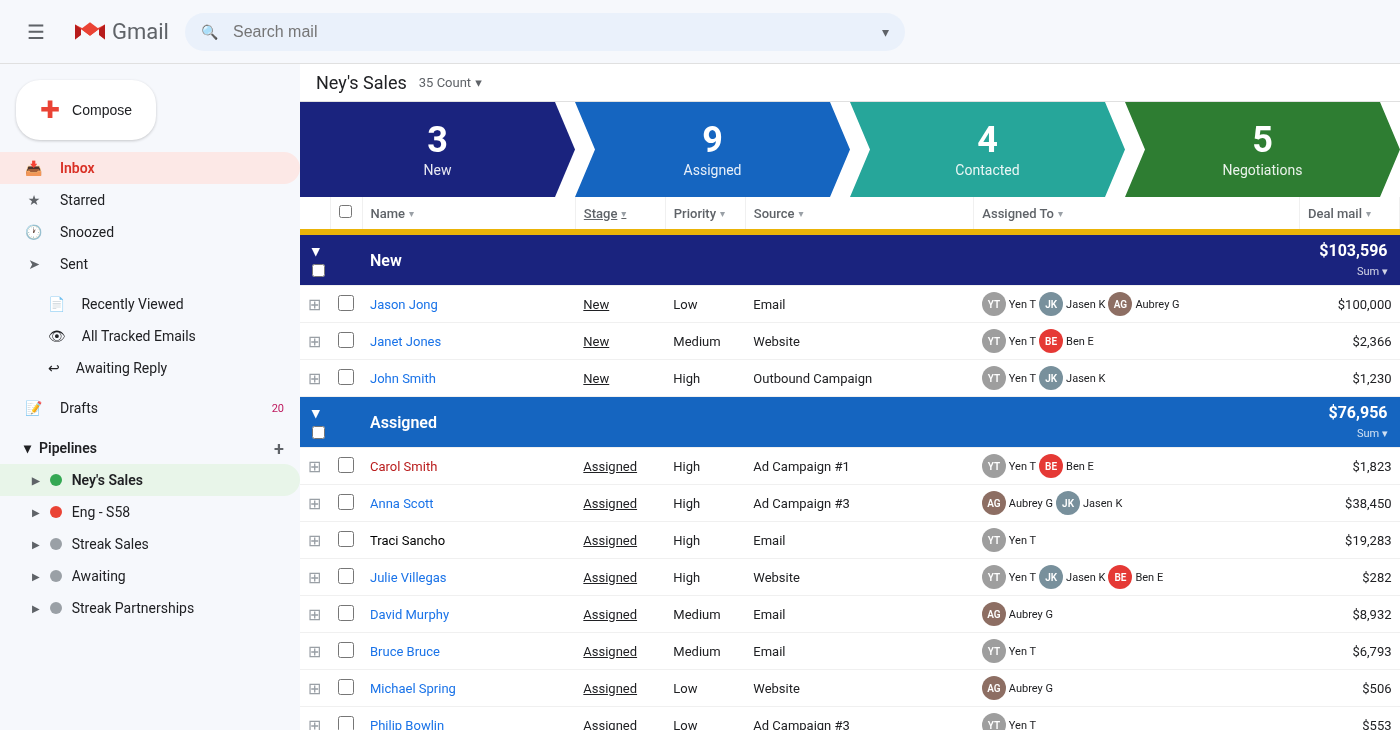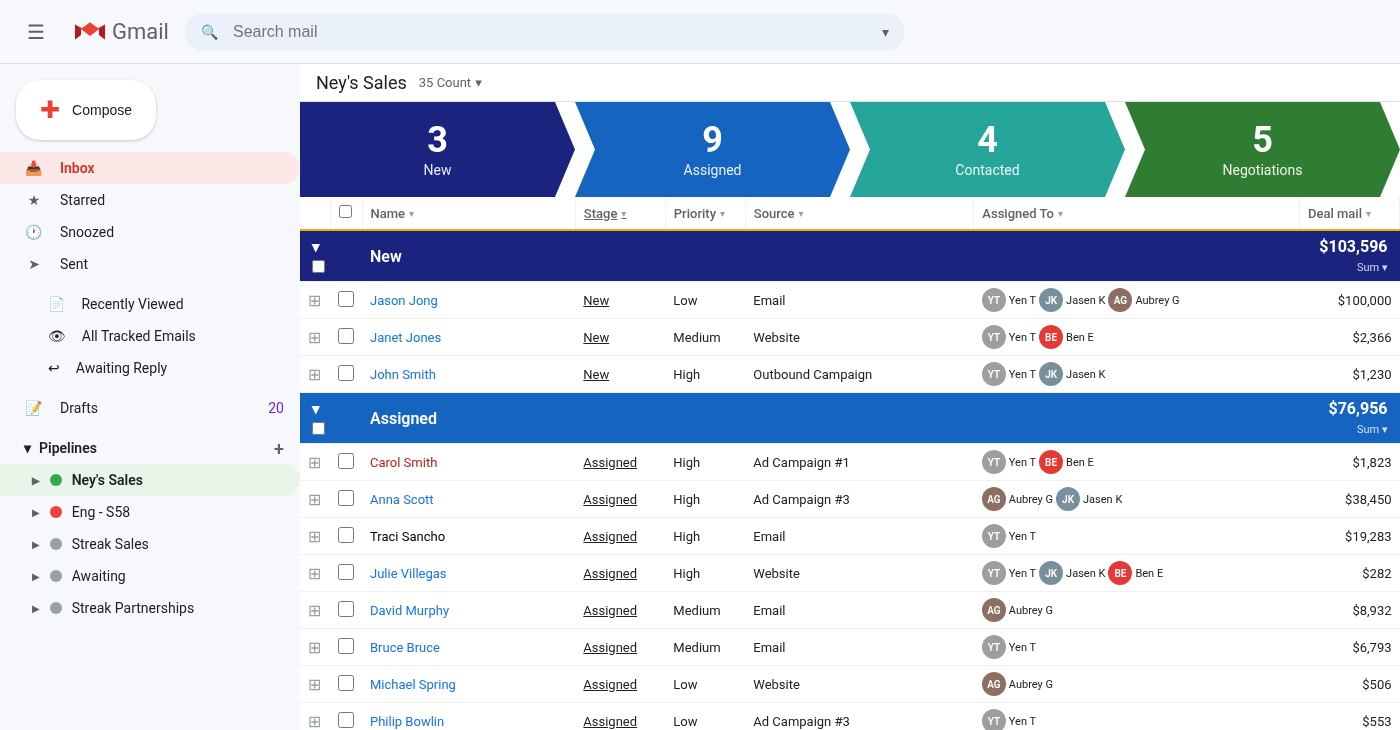--- a/index.html
+++ b/index.html
@@ -25,21 +25,21 @@
 
     
     .compose-btn { display: flex; align-items: center; gap: 12px; background: #fff; border: none; border-radius: 24px; padding: 16px 24px; cursor: pointer; box-shadow: 0 1px 3px rgba(0,0,0,0.2); font-size: 14px; font-weight: 500; color: #202124; margin: 8px 16px; }
     .compose-icon { color: #ea4335; font-size: 24px; font-weight: 300; }
 
     
     .sidebar-item { display: flex; align-items: center; gap: 16px; padding: 4px 16px 4px 24px; cursor: pointer; border-radius: 0 20px 20px 0; height: 32px; font-size: 14px; color: #202124; }
     .sidebar-item.active { background: #fce8e6; font-weight: 600; color: #d93025; }
     .sidebar-item .item-icon { width: 20px; text-align: center; color: #5f6368; }
     .sidebar-item.active .item-icon { color: #d93025; }
-    .sidebar-item .badge { margin-left: auto; font-size: 14px; color: #6d28d9; }
+    .sidebar-item .badge { margin-left: auto; font-size: 11px; color: #be185d; }
     .sidebar-section { padding: 4px 0; }
     .sidebar-sub-item { display: flex; align-items: center; gap: 16px; padding: 4px 16px 4px 48px; cursor: pointer; border-radius: 0 20px 20px 0; height: 32px; font-size: 14px; color: #202124; }
 
     
     .pipeline-header { display: flex; align-items: center; padding: 4px 16px 4px 24px; cursor: pointer; height: 32px; font-size: 14px; font-weight: 600; color: #202124; }
     .pipeline-item { display: flex; align-items: center; gap: 10px; padding: 4px 16px 4px 32px; cursor: pointer; border-radius: 0 20px 20px 0; height: 32px; font-size: 14px; }
     .pipeline-item.active { background: #e8f5e9; font-weight: 600; }
     .dot { width: 12px; height: 12px; border-radius: 50%; flex-shrink: 0; }
     .dot.green { background: #34a853; }
     .dot.red { background: #ea4335; }
@@ -58,21 +58,21 @@
     .stage-block.dark-blue { background: #1a237e; }
     .stage-block.blue { background: #1565c0; }
     .stage-block.teal { background: #26a69a; }
     .stage-block.green-teal { background: #2e7d32; }
     .stage-num { font-size: 36px; font-weight: 700; color: #fff; line-height: 1; }
     .stage-label { font-size: 14px; color: rgba(255,255,255,0.9); margin-top: 4px; }
 
     
     .table-container { overflow-y: auto; flex: 1; }
     table { width: 100%; border-collapse: collapse; font-size: 13px; }
-    thead tr { background: #fff; border-bottom: 2px solid #eab308; margin-top: 21px; }
+    thead tr { background: #fff; border-bottom: 6px solid #eab308; margin-top: 21px; }
     thead th { padding: 8px 8px; text-align: left; font-weight: 500; color: #5f6368; border-right: 1px solid #f0f0f0; white-space: nowrap; }
     thead th .th-inner { display: flex; align-items: center; gap: 4px; }
     .filter-icon { color: #9aa0a6; font-size: 10px; }
 
     .group-row td { background: #1a237e; color: #fff; font-size: 15px; font-weight: 600; padding: 6px 12px; }
     .group-row.assigned td { background: #1565c0; }
 
     tbody tr { border-bottom: 1px solid #f0f0f0; }
     tbody td { padding: 6px 8px; vertical-align: middle; }
     .row-icon { color: #9aa0a6; font-size: 16px; }

